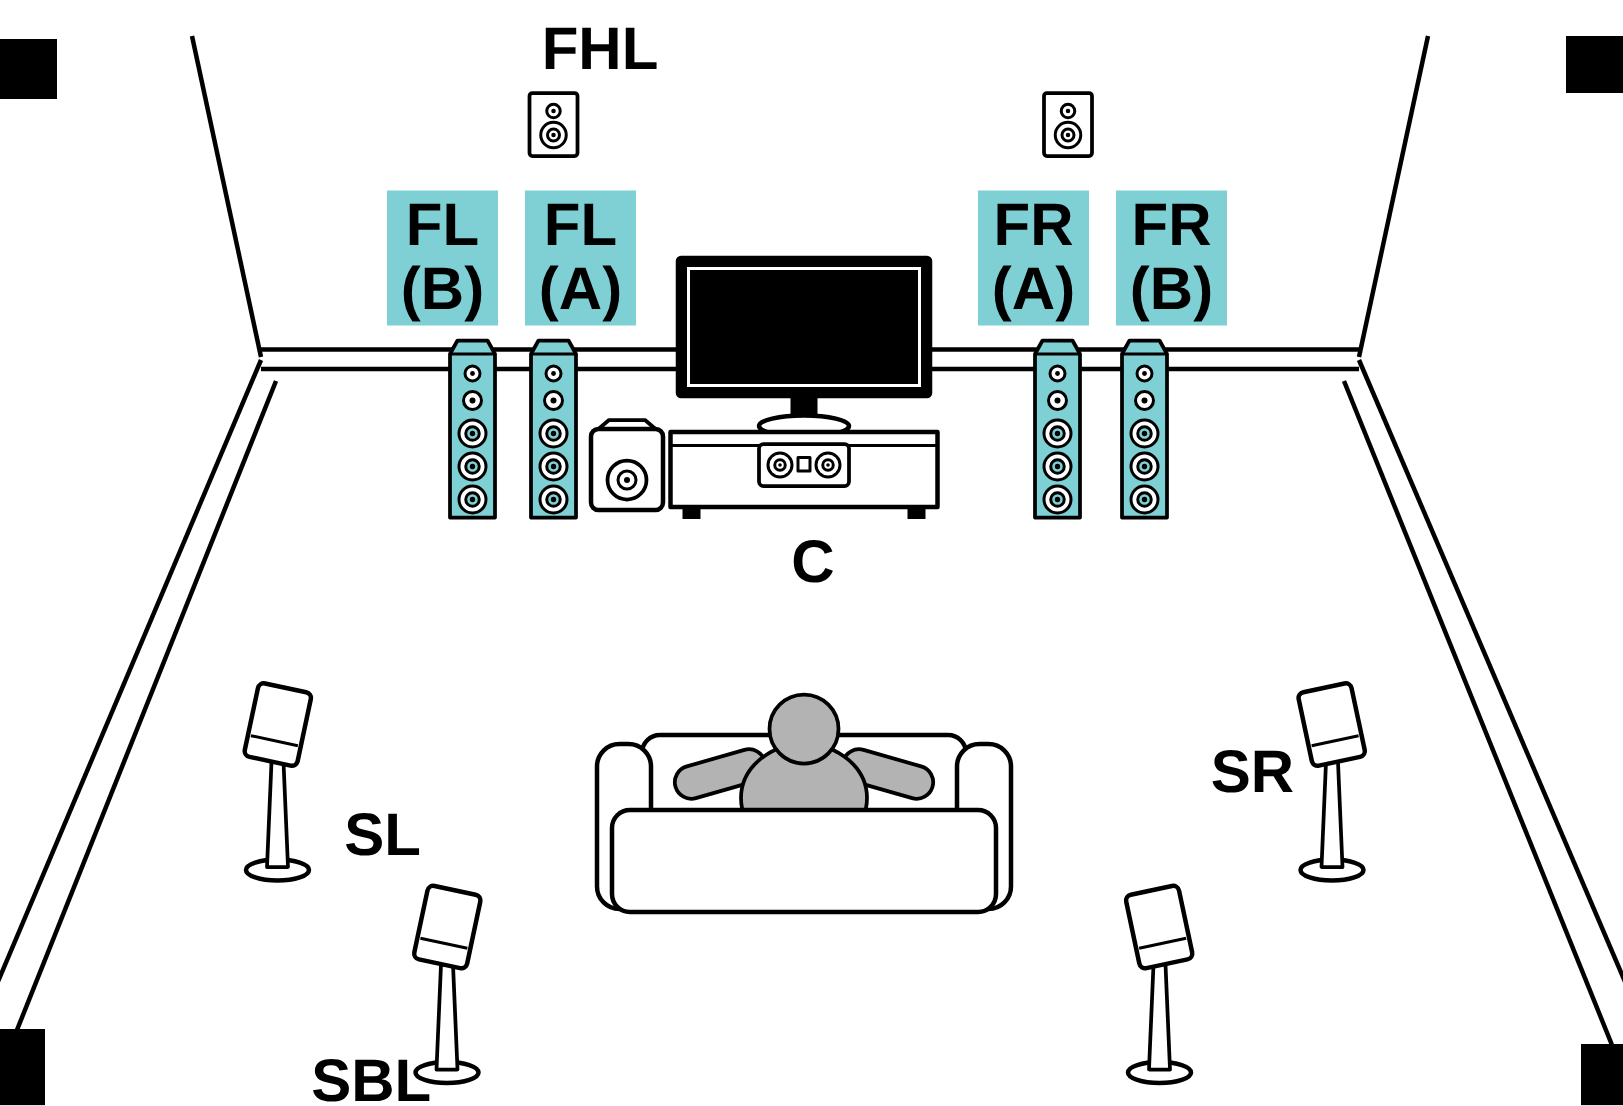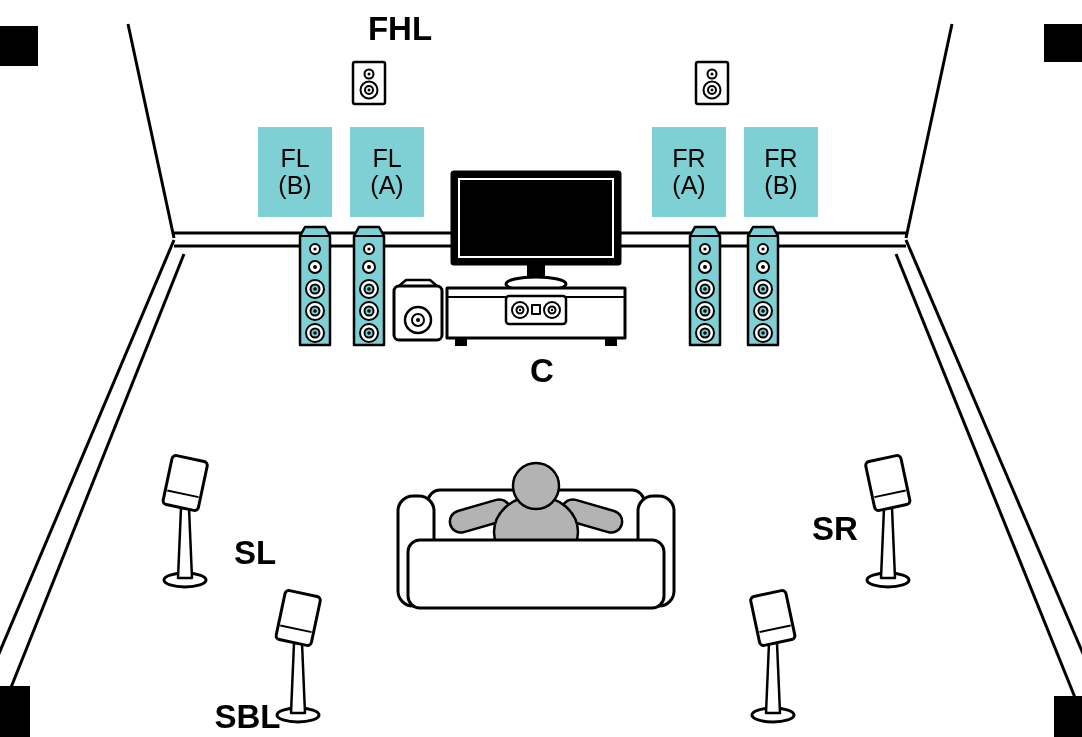--- a/index.html
+++ b/index.html
@@ -17,28 +17,28 @@
   .black-fill { fill:#000; stroke:none; }
   .teal-fill  { fill:var(--color-highlight,#7ED0D4); }
   .person-fill{ fill:var(--color-person,#B3B3B3); }
   .nf { fill:none; }
   .s2  { stroke:var(--color-line,#000); stroke-width:2;   stroke-linejoin:round; }
   .s25 { stroke:var(--color-line,#000); stroke-width:2.5; stroke-linejoin:round; }
   .s3  { stroke:var(--color-line,#000); stroke-width:3;   stroke-linejoin:round; }
 
   
   .lbl {
-    position:absolute; font-weight:bold; font-size:33px; color:#000;
+    position:absolute; font-weight:bold; font-size:40px; color:#000;
     text-align:center; white-space:nowrap; line-height:1.05;
   }
   .label-box {
     position:absolute; width:74px; height:90px;
     background:var(--color-highlight,#7ED0D4);
     display:flex; flex-direction:column; align-items:center; justify-content:center;
-    font-weight:normal; font-size:25px; line-height:1.08; color:#000; text-align:right;
+    font-weight:bold; font-size:40px; line-height:1.08; color:#000; text-align:right;
   }
 </style>
 </head>
 <body>
 
 <div class="stage">
 
   <svg width="1082" height="737" viewBox="0 0 1082 737">
     <defs>
       <g id="tower-speaker">
@@ -173,17 +173,17 @@
     <span>(A)</span>
   </div>
   <div class="label-box" style="left:744px; top:127px;">
     <span>FR</span>
     <span>(B)</span>
   </div>
 
   <div class="lbl" style="left:512px; top:354px; width:60px;">C</div>
 
   <div class="lbl" style="left:220px; top:536px; width:70px;">SL</div>
-  <div class="lbl" style="left:800px; top:512px; width:70px;">SR</div>
+  <div class="lbl" style="left:800px; top:494px; width:70px;">SR</div>
 
   <div class="lbl" style="left:185px; top:700px; width:125px;">SBL</div>
 
 </div>
 
 </body></html>

